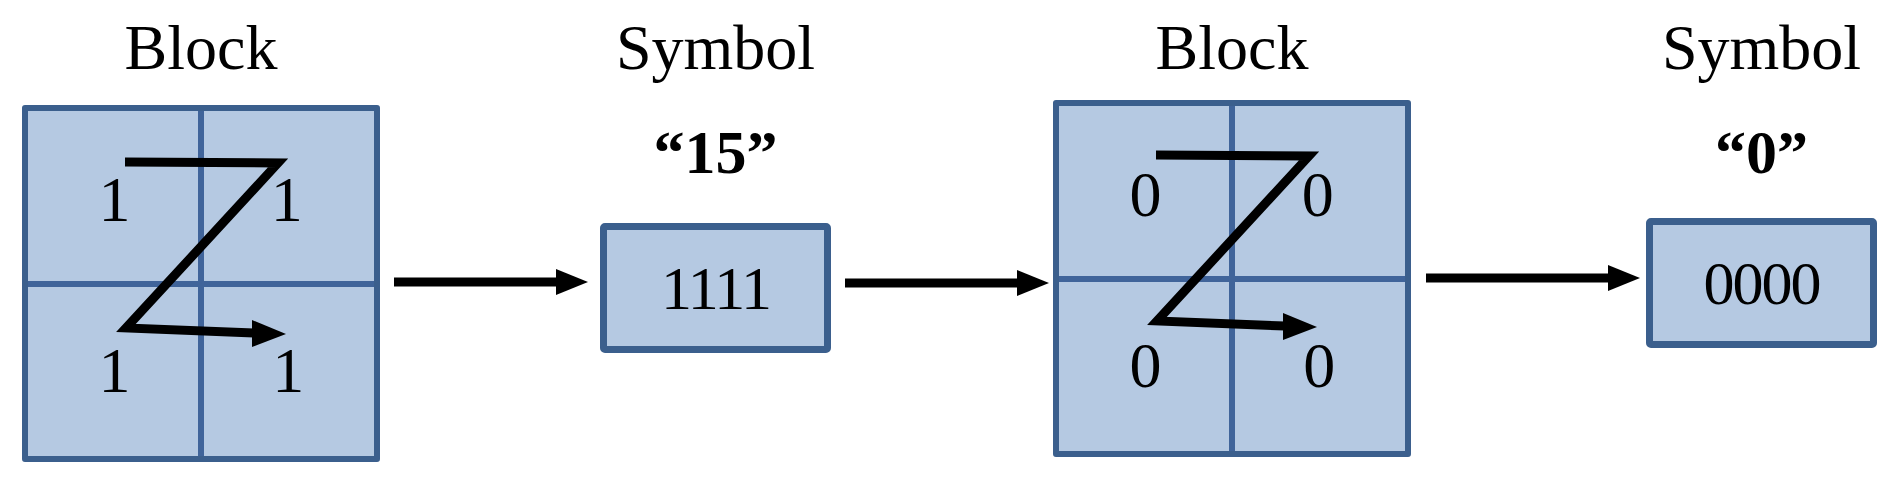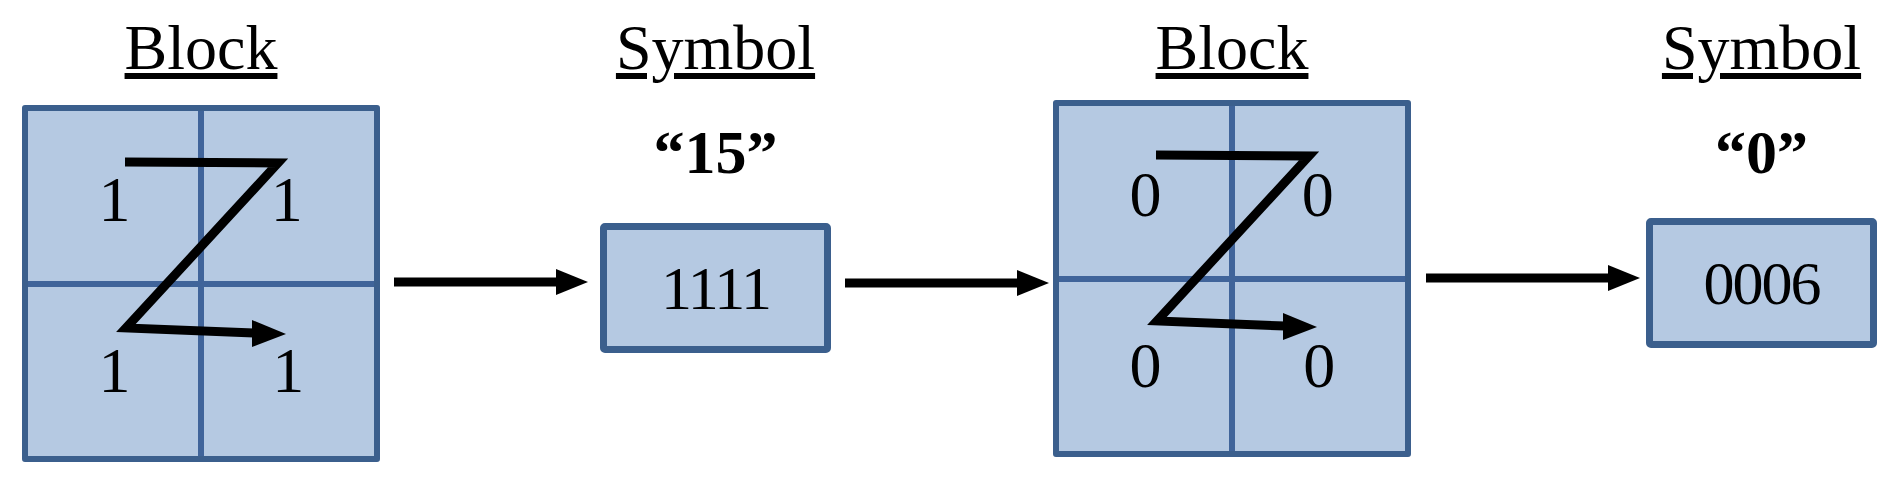--- a/index.html
+++ b/index.html
@@ -20,21 +20,20 @@
     color: var(--text-color);
     overflow: hidden;
   }
   .title {
     position: absolute;
     top: 16px;
     text-align: center;
     font-size: 64px;
     line-height: 1.0;
     white-space: nowrap;
-    text-decoration: underline;
   }
   .t1 { left: 22px;   width: 358px; }
   .t2 { left: 588px;  width: 255px; }
   .t3 { left: 1053px; width: 358px; }
   .t4 { left: 1634px; width: 255px; }
 
   .quoted {
     position: absolute;
     top: 121px;
     text-align: center;
@@ -168,16 +167,16 @@
   </div>
 
   <svg class="arrow a3" width="216" height="42" viewBox="0 0 216 42">
     <line x1="2" y1="21" x2="185" y2="21"></line>
     <polygon points="184,8 216,21 184,34"></polygon>
   </svg>
 
   <div class="title t4">Symbol</div>
   <div class="quoted q2">“0”</div>
   <div class="symbolbox s2">
-    <span class="code">0006</span>
+    <span class="code">0000</span>
   </div>
 
 </div>
 
 </body></html>

